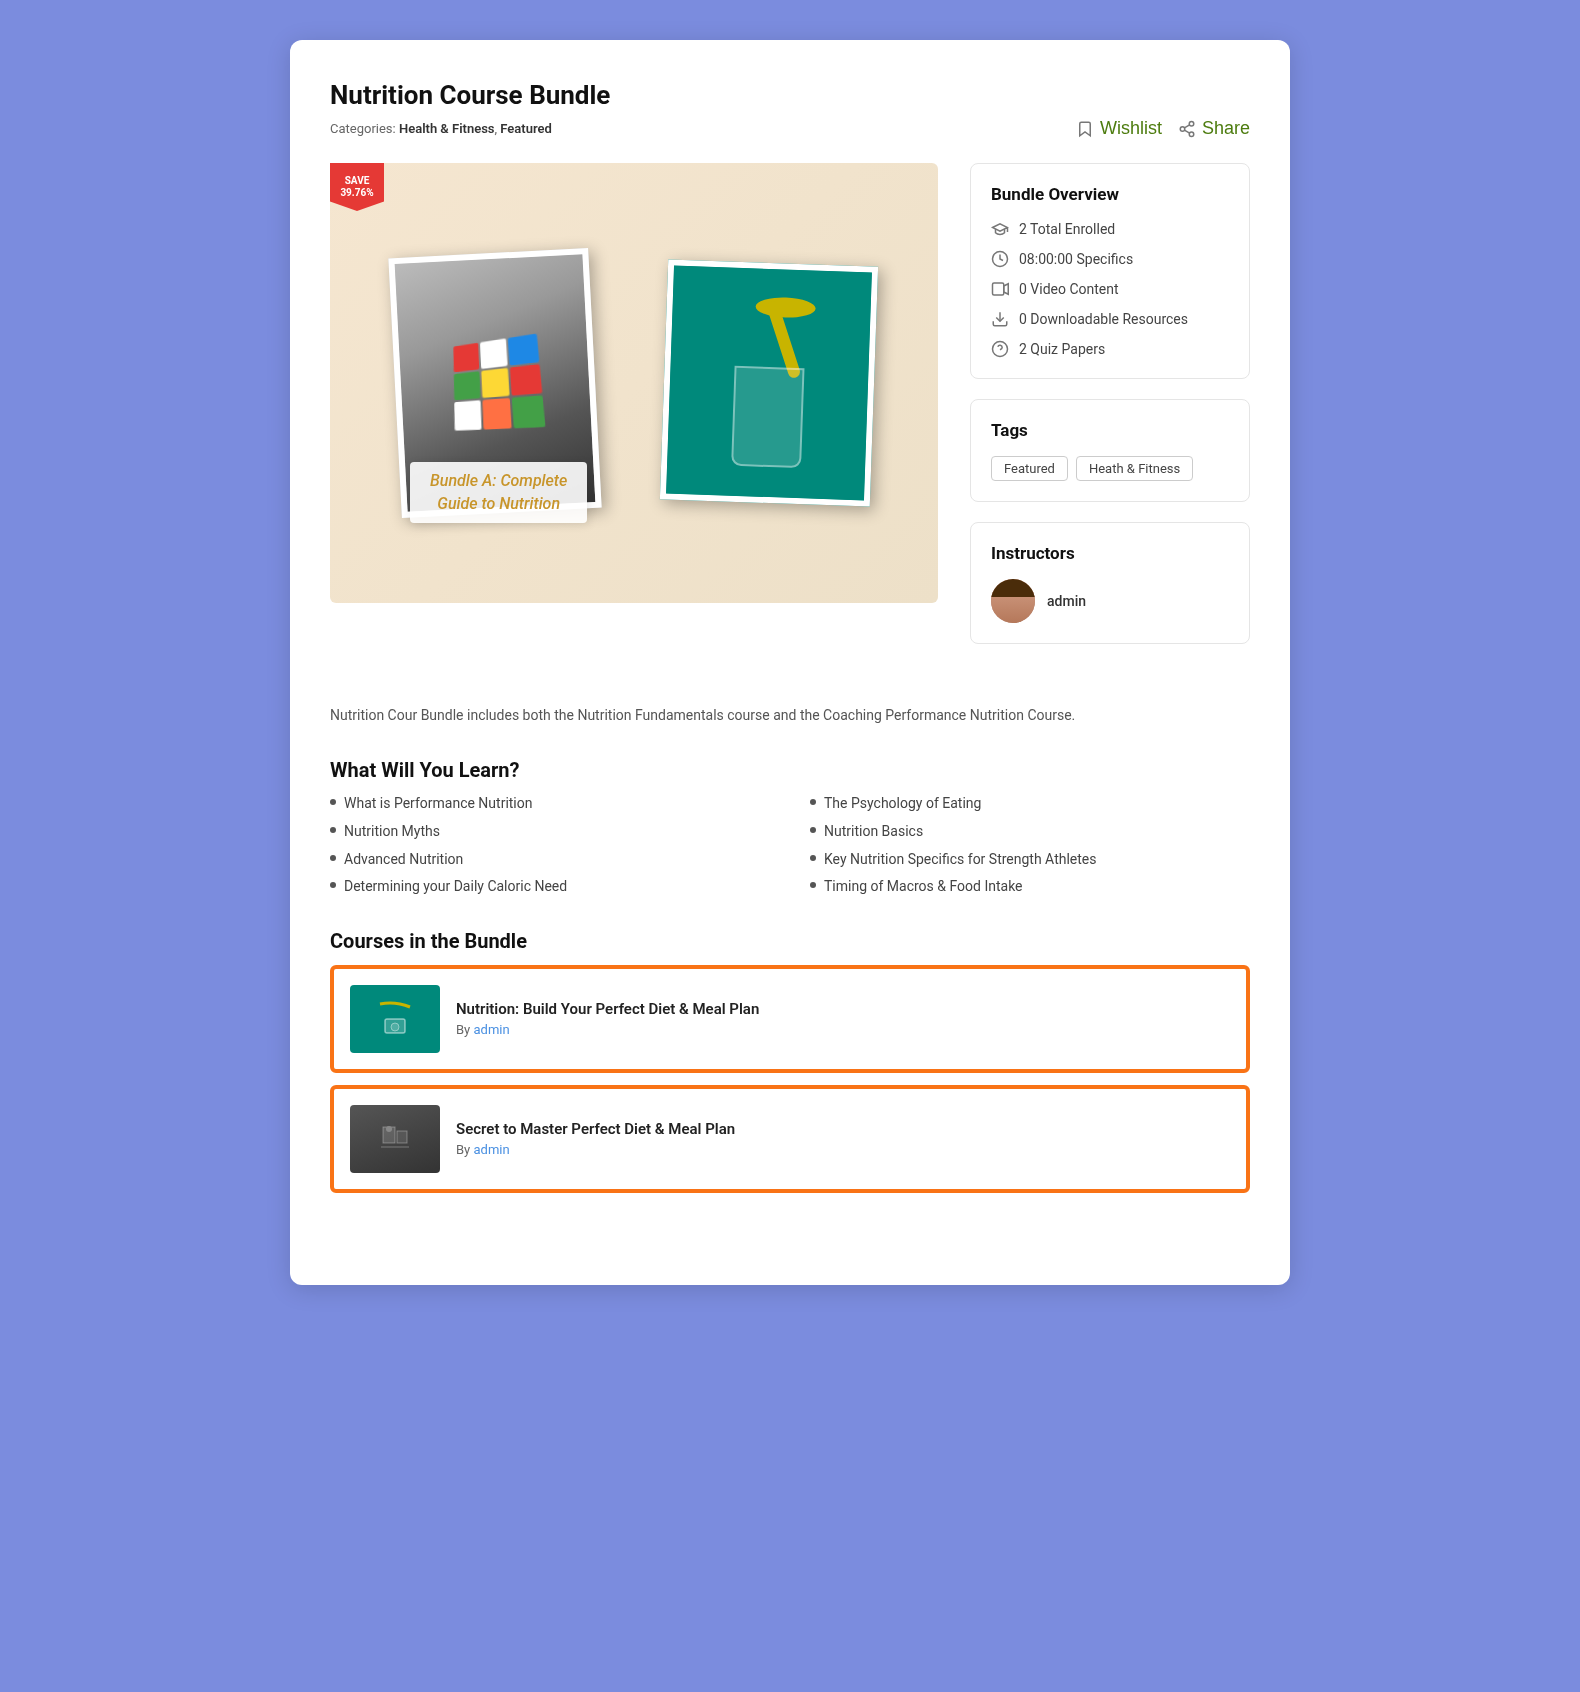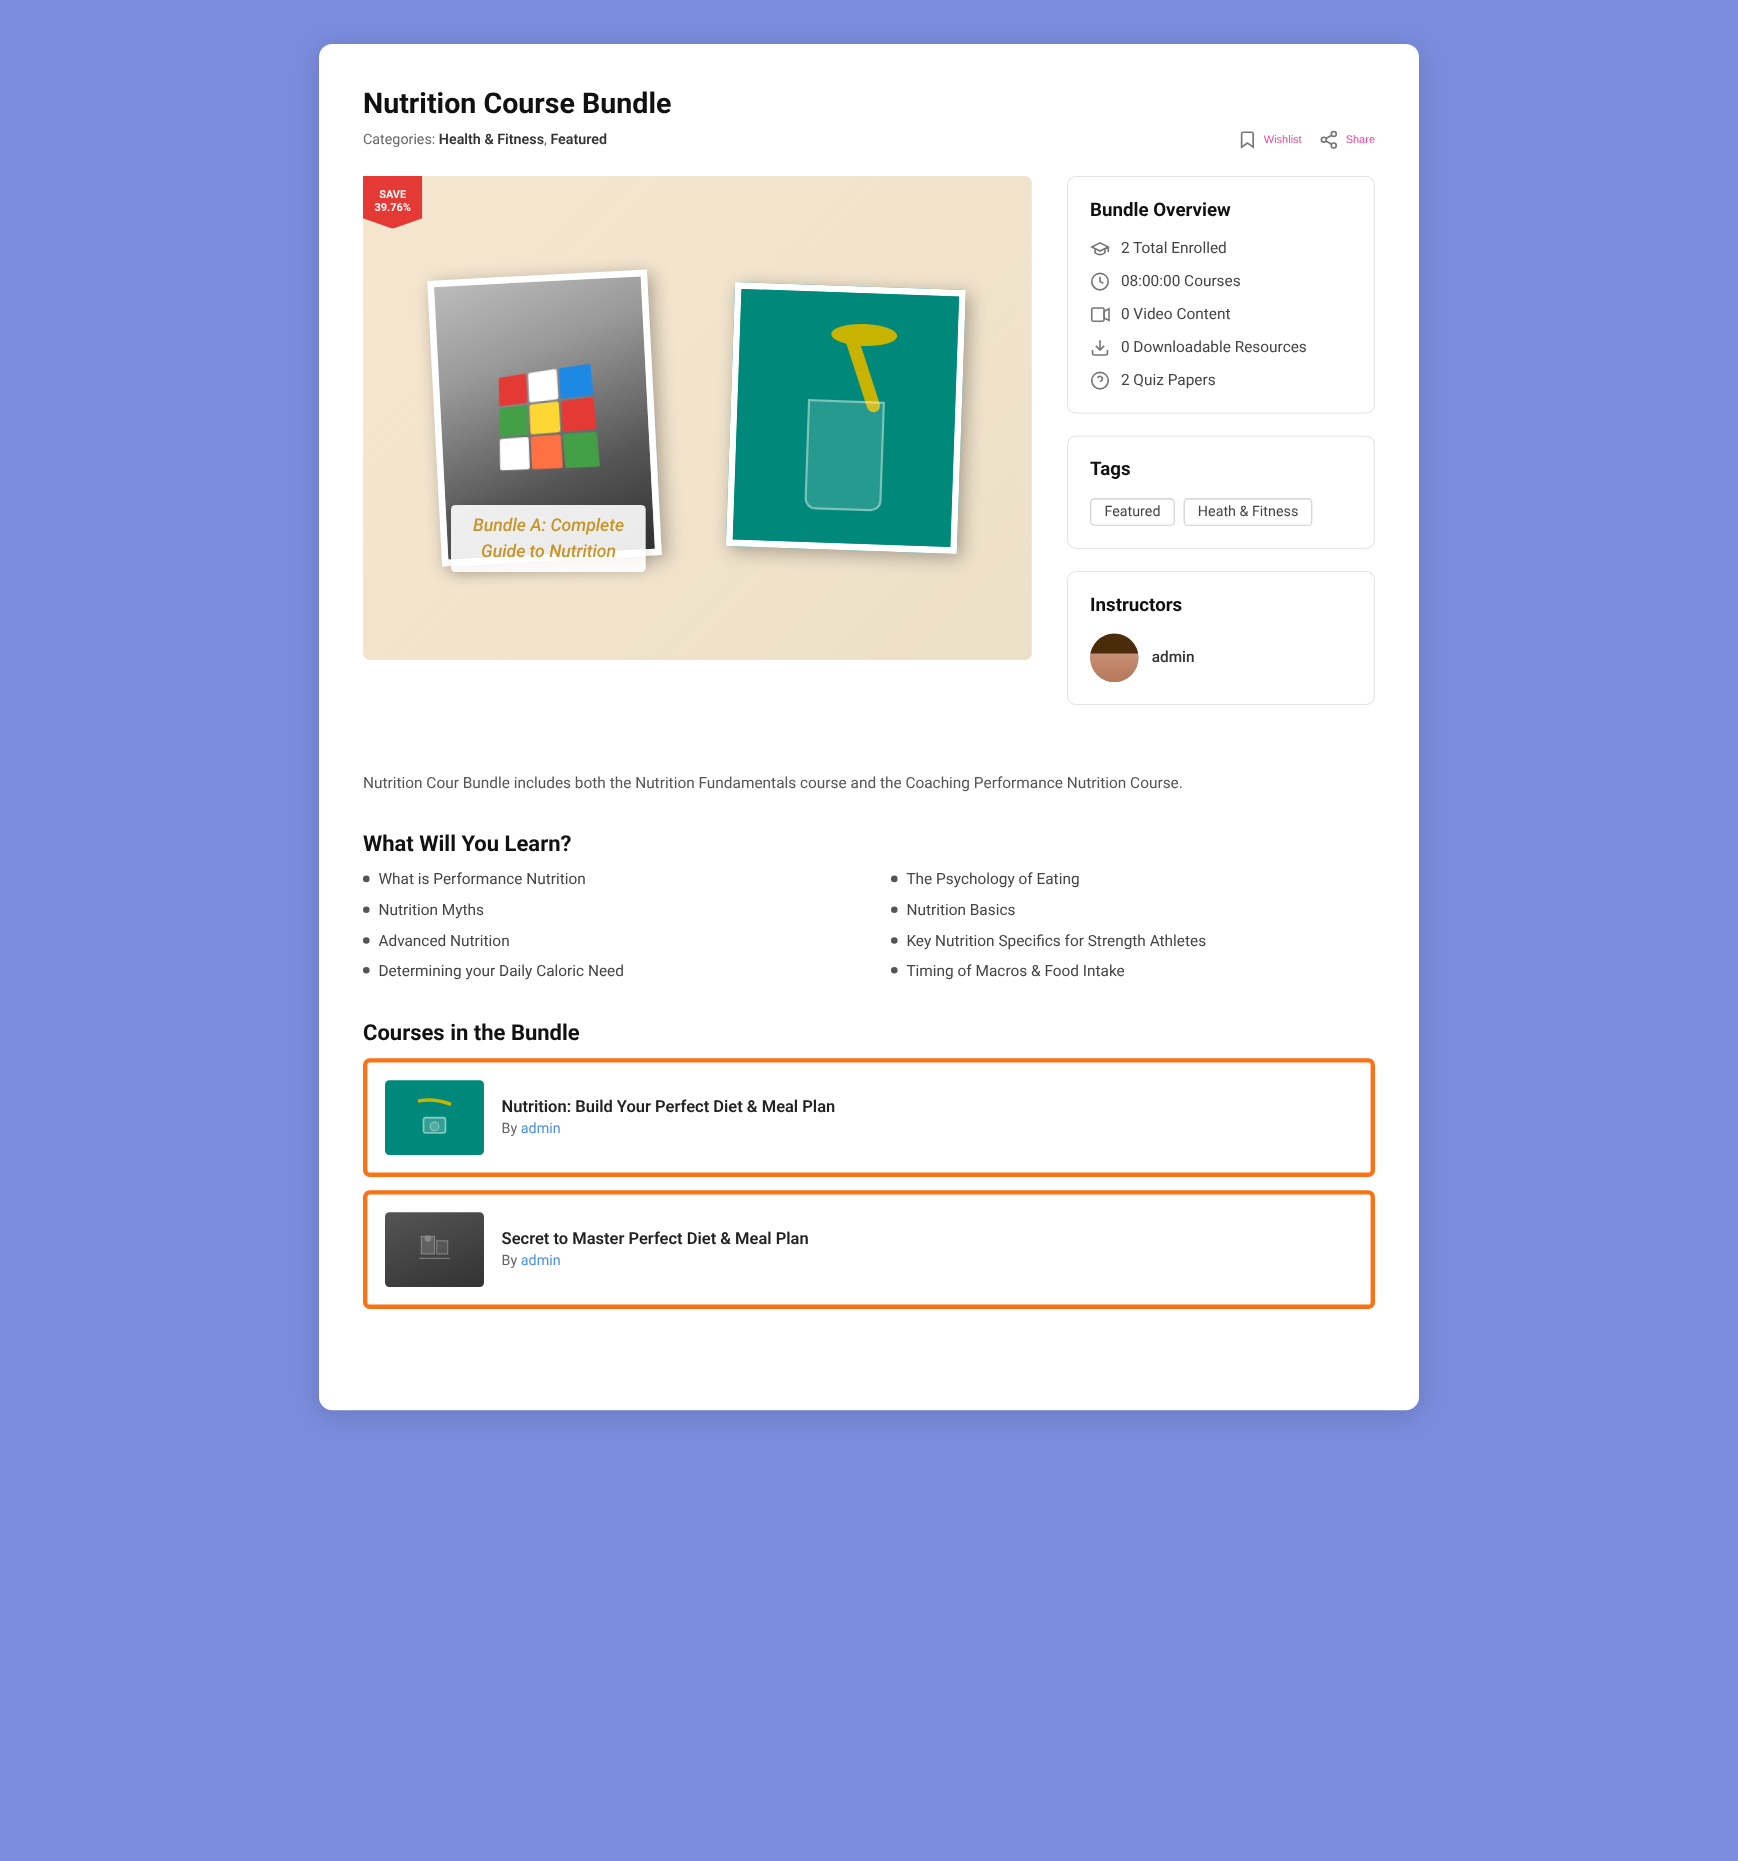--- a/index.html
+++ b/index.html
@@ -42,22 +42,22 @@
     }
     .action-buttons {
       display: flex;
       gap: 16px;
       align-items: center;
     }
     .action-btn {
       display: flex;
       align-items: center;
       gap: 6px;
-      font-size: 10px;
-      color: #ec4899;
+      font-size: 18px;
+      color: #4d7c0f;
       cursor: pointer;
       background: none;
       border: none;
       text-decoration: none;
     }
     .main-layout {
       display: flex;
       gap: 32px;
       margin-bottom: 40px;
     }
@@ -440,21 +440,21 @@
               <path d="M22 10v6M2 10l10-5 10 5-10 5z"></path>
               <path d="M6 12v5c3 3 9 3 12 0v-5"></path>
             </svg>
           <span>2 Total Enrolled</span>
         </div>
         <div class="bundle-stat">
           <svg class="stat-icon" viewBox="0 0 24 24" fill="none" stroke="#777" stroke-width="2">
               <circle cx="12" cy="12" r="10"></circle>
               <polyline points="12 6 12 12 16 14"></polyline>
             </svg>
-          <span>08:00:00 Courses</span>
+          <span>08:00:00 Specifics</span>
         </div>
         <div class="bundle-stat">
           <svg class="stat-icon" viewBox="0 0 24 24" fill="none" stroke="#777" stroke-width="2">
               <rect x="2" y="4" width="15" height="16" rx="2"></rect>
               <polygon points="17 8 23 5 23 19 17 16"></polygon>
             </svg>
           <span>0 Video Content</span>
         </div>
         <div class="bundle-stat">
           <svg class="stat-icon" viewBox="0 0 24 24" fill="none" stroke="#777" stroke-width="2">

